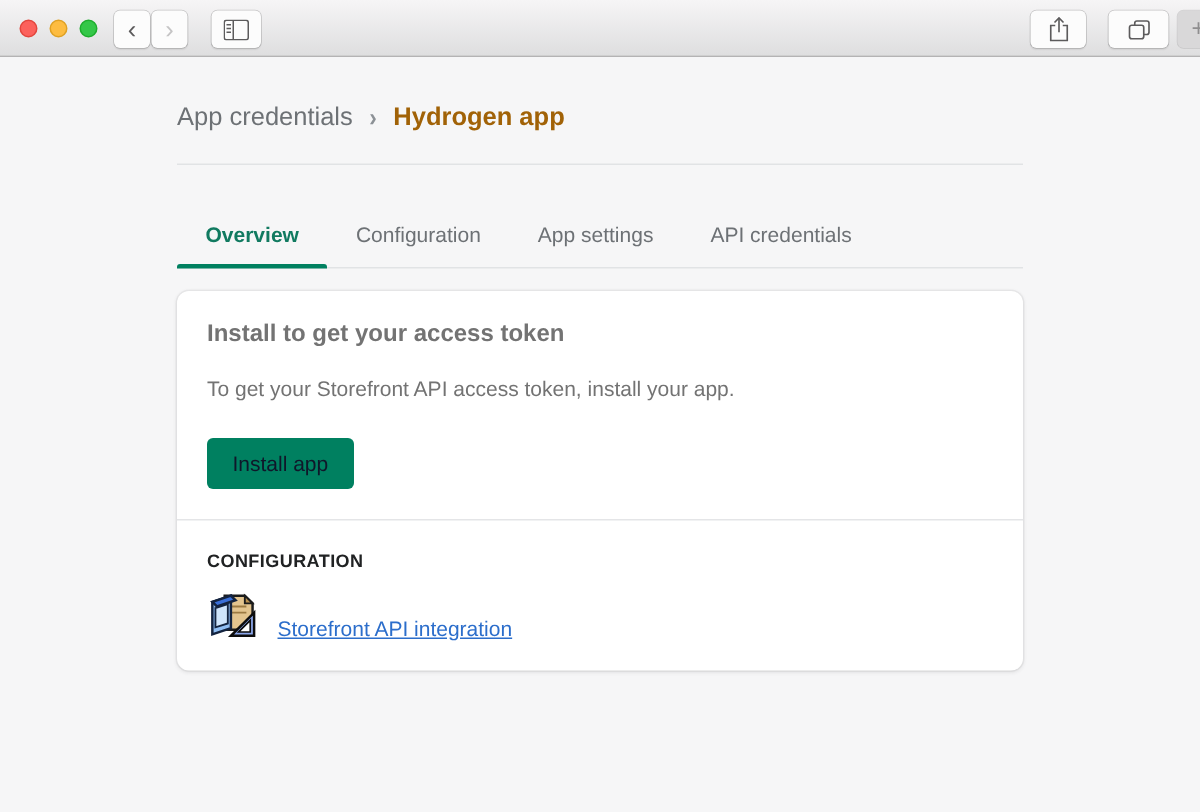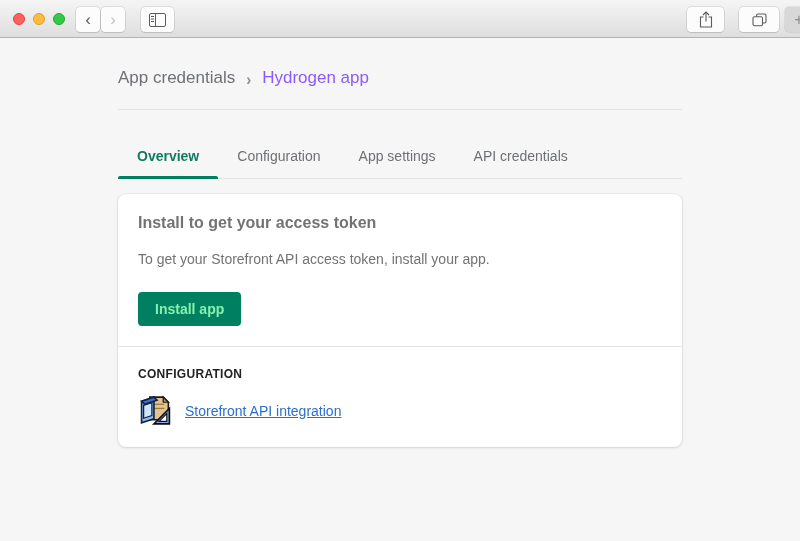--- a/index.html
+++ b/index.html
@@ -42,21 +42,21 @@
   }
   .urlbar .reload { position:absolute; right:9px; top:5px; }
 
   
   .page { position:absolute; top:39px; left:0; width:800px; height:502px; background:#f6f6f7; }
   .content { width:564px; margin-left:118px; }
 
   .breadcrumb { padding-top:29px; font-size:17px; display:flex; align-items:center; gap:11px; }
   .crumb-parent { color:#6d7175; font-weight:500; }
   .crumb-sep { color:#8c9196; font-size:15px; font-weight:600; transform:scaleY(1.15); }
-  .crumb-current { color:#8b5cf6; font-weight:400; }
+  .crumb-current { color:#a16207; font-weight:700; }
 
   .rule { height:1px; background:#e1e3e5; margin-top:21px; }
 
   .tabs { margin-top:27px; display:flex; border-bottom:1px solid #e1e3e5; }
   .tab { position:relative; padding:11px 19px 14px; font-size:14px; color:#6d7175; cursor:pointer; }
   .tab.active { color:#117a60; font-weight:600; }
   .tab.active::after {
     content:""; position:absolute; left:0; right:0; bottom:-1px; height:3px;
     background:#008060; border-radius:2px 2px 0 0;
   }
@@ -65,27 +65,27 @@
     margin-top:15px; background:#fff; border-radius:8px;
     box-shadow:0 0 0 1px rgba(63,63,68,0.05), 0 1px 3px rgba(63,63,68,0.15);
   }
   .card-section { padding:20px; }
   .card-divider { height:1px; background:#e4e5e7; }
 
   .card-title { font-size:16px; font-weight:700; color:#737373; }
   .card-body  { font-size:14px; color:#737373; margin-top:17px; line-height:20px; }
 
   .btn-primary {
-    margin-top:23px; display:inline-block; background:#008060; color:#86efac;
-    font-size:14px; font-weight:700; border:none; border-radius:4px;
+    margin-top:23px; display:inline-block; background:#008060; color:#0f172a;
+    font-size:14px; font-weight:400; border:none; border-radius:4px;
     padding:9px 17px; cursor:pointer; font-family:"Liberation Sans", sans-serif;
   }
 
   .section-heading { font-size:12px; font-weight:700; letter-spacing:0.3px; color:#202223; }
-  .link-row { display:flex; align-items:center; gap:11px; margin-top:13px; }
+  .link-row { display:flex; align-items:flex-end; gap:11px; margin-top:13px; }
   .config-link { font-size:14px; color:#2c6ecb; text-decoration:underline; cursor:pointer; }
 
   .btn-secondary {
     margin-top:17px; display:inline-block; background:#fff; color:#202223;
     font-size:14px; font-weight:500; border:1px solid #b5b9bd; border-radius:4px;
     padding:7px 14px; cursor:pointer; font-family:"Liberation Sans", sans-serif;
   }
 </style>
 </head>
 <body>

